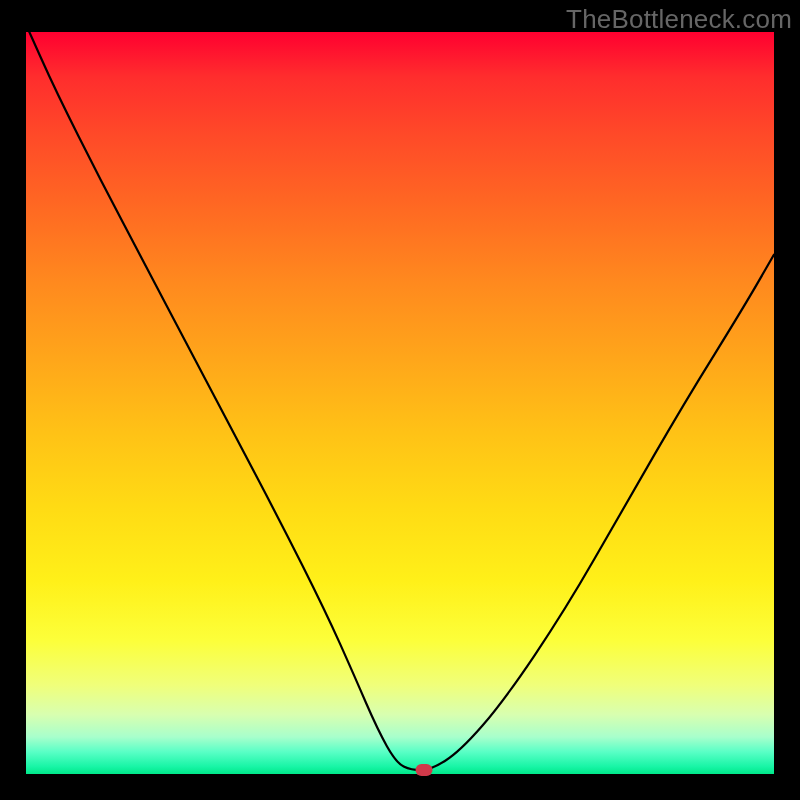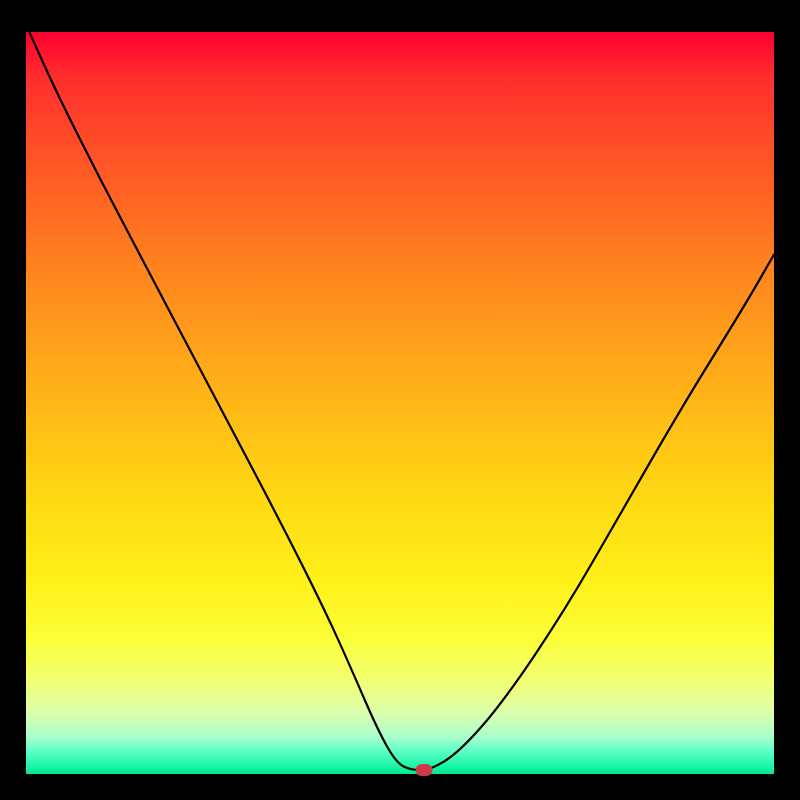--- a/index.html
+++ b/index.html
@@ -62,20 +62,21 @@
     background: #d0394a;
     border-radius: 6px;
     transform: translate(-50%, -50%);
   }
 </style>
 </head>
 <body>
 
 <div class="frame">
 
+  <div class="watermark">TheBottleneck.com</div>
 
   <div class="plot">
     <svg class="curve" viewBox="0 0 748 742" preserveAspectRatio="none">
       <path fill="none" stroke="#000" stroke-width="2.2" stroke-linecap="round" d="M 0.0 -7.4 Q 0.0 -7.4 15.0 26.0 Q 29.9 59.4 52.4 103.9 Q 74.8 148.4 97.2 191.1 Q 119.7 233.7 142.1 276.4 Q 164.6 319.1 187.0 361.7 Q 209.4 404.4 231.9 447.1 Q 254.3 489.7 276.8 534.2 Q 299.2 578.8 314.2 612.1 Q 329.1 645.5 340.3 671.5 Q 351.6 697.5 360.9 714.2 Q 370.3 730.9 377.7 734.6 Q 385.2 738.3 394.6 738.3 Q 403.9 738.3 418.9 729.0 Q 433.8 719.7 456.3 693.8 Q 478.7 667.8 508.6 623.3 Q 538.6 578.8 568.5 526.8 Q 598.4 474.9 628.3 422.9 Q 658.2 371.0 688.2 322.8 Q 718.1 274.5 733.0 248.6 T 748.0 222.6 "></path>
     </svg>
     <div class="marker" style="left: 397.936px; top: 737.548px; background: rgb(208, 57, 74);"></div>
   </div>
 
 </div>
 

